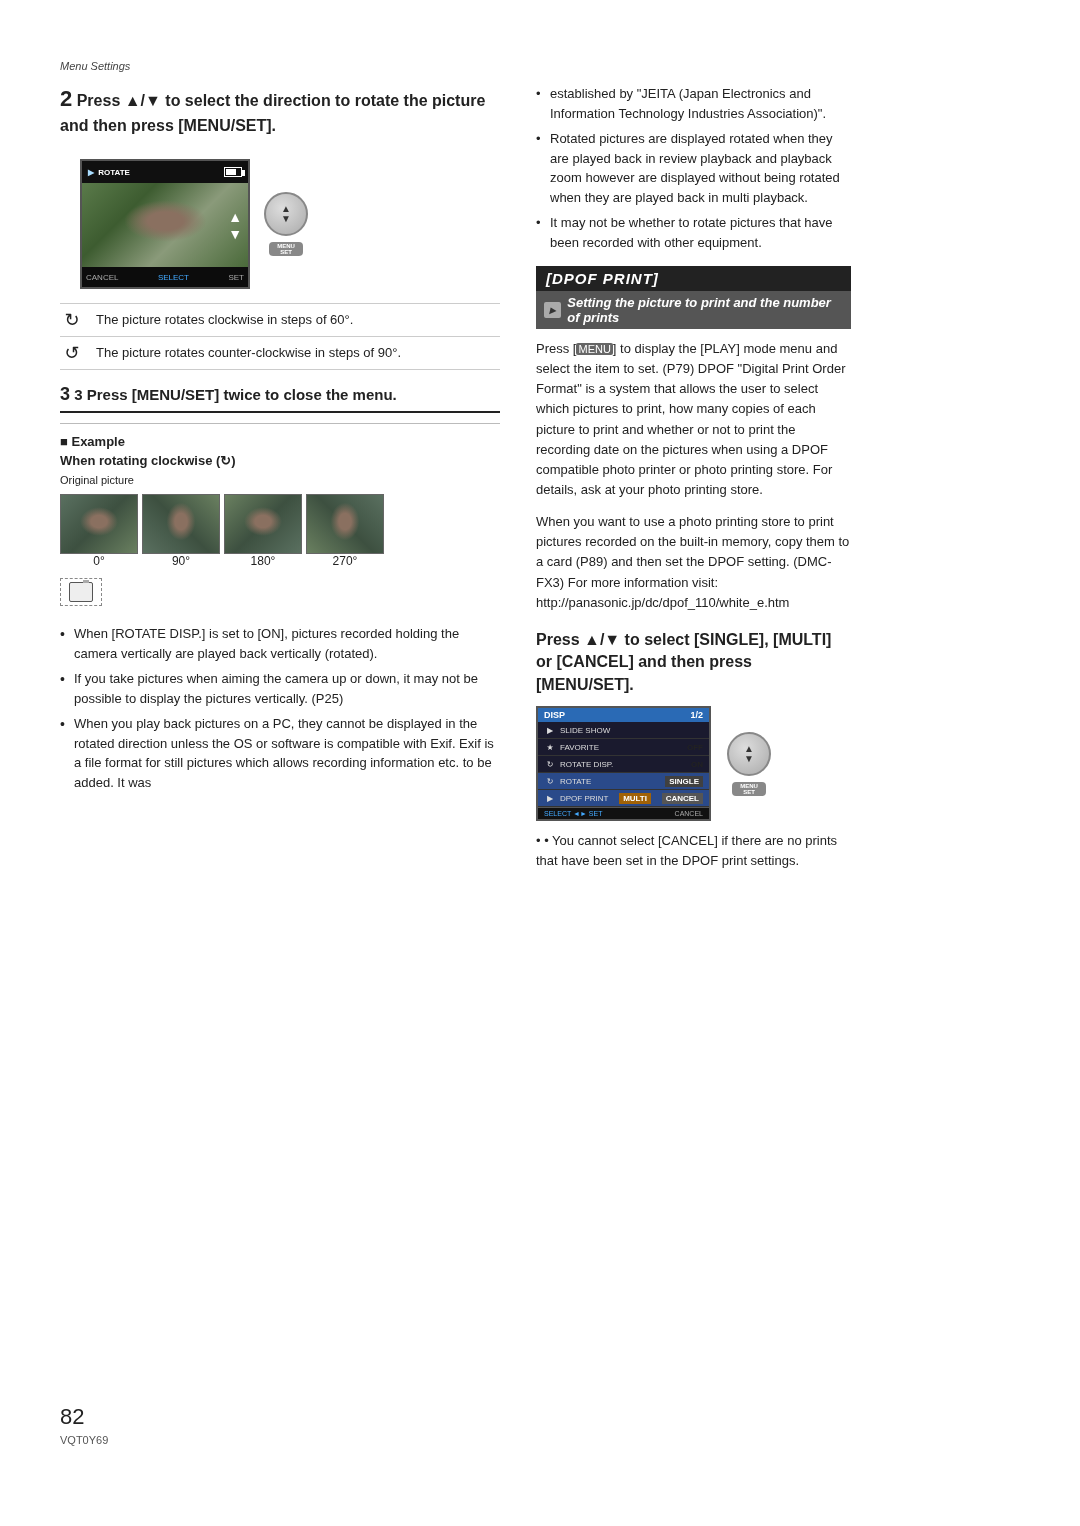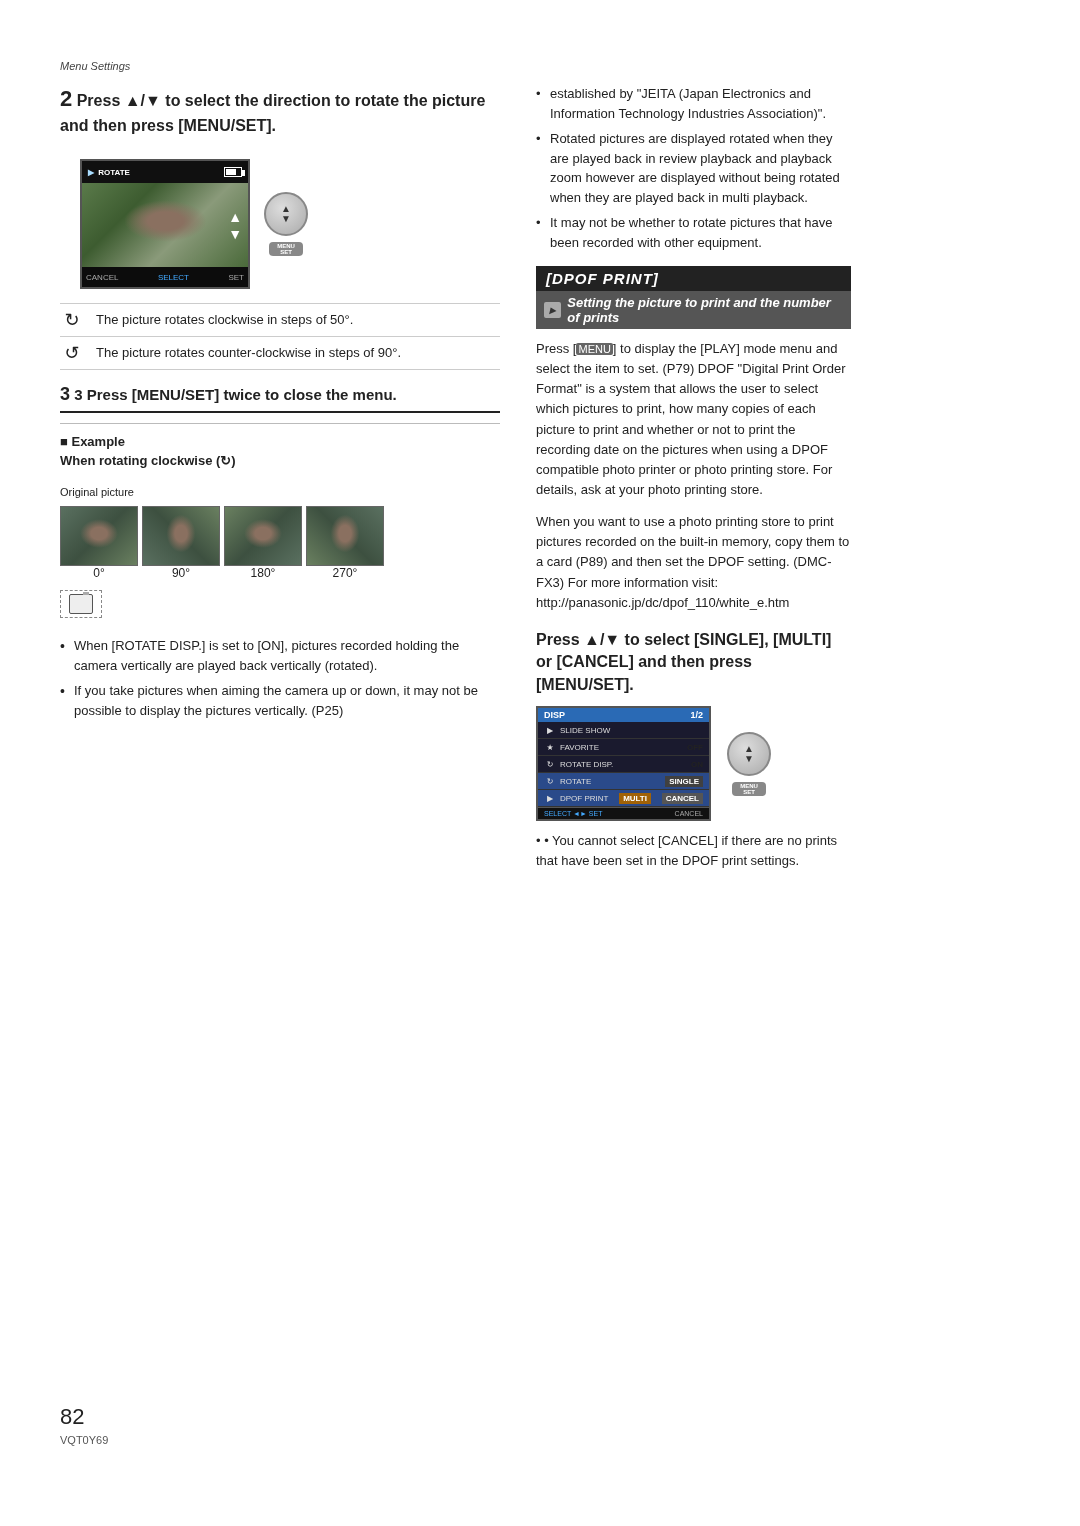--- a/index.html
+++ b/index.html
@@ -202,21 +202,21 @@
       padding-bottom: 6px;
       border-bottom: 2px solid #222;
     }
     .example-label {
       font-weight: bold;
       font-size: 13px;
       margin: 8px 0 4px 0;
     }
     .clockwise-label {
       font-size: 13px;
-      margin-bottom: 18px;
+      margin-bottom: 6px;
     }
     
     .rotation-strip {
       display: flex;
       gap: 4px;
       margin: 8px 0 4px 0;
     }
     .rot-img {
       width: 78px;
       height: 60px;
@@ -503,21 +503,21 @@
           <div class="menu-set-btn">
             <span>MENU<br>SET</span>
           </div>
         </div>
       </div>
 
       
       <div class="rotation-table">
         <div class="rotation-row">
           <span class="rot-symbol">↻</span>
-          <span class="rot-text">The picture rotates clockwise in steps of 50°.</span>
+          <span class="rot-text">The picture rotates clockwise in steps of 60°.</span>
         </div>
         <div class="rotation-row">
           <span class="rot-symbol">↺</span>
           <span class="rot-text">The picture rotates counter-clockwise in steps of 90°.</span>
         </div>
       </div>
 
       
       <div class="step3-title">
         <span style="font-size:18px; font-weight:bold;">3</span>
@@ -573,20 +573,21 @@
 
       
       <div style="display:inline-flex; align-items:center; gap:6px; border:1px dashed #888; padding:3px 8px; margin:6px 0 10px 0;">
         <div class="memory-icon"></div>
       </div>
 
       
       <ul class="bullet-list">
         <li>When [ROTATE DISP.] is set to [ON], pictures recorded holding the camera vertically are played back vertically (rotated).</li>
         <li>If you take pictures when aiming the camera up or down, it may not be possible to display the pictures vertically. (P25)</li>
+        <li>When you play back pictures on a PC, they cannot be displayed in the rotated direction unless the OS or software is compatible with Exif. Exif is a file format for still pictures which allows recording information etc. to be added. It was</li>
       </ul>
 
     </div>
 
     <div class="right-col">
 
       <ul class="right-bullet-list">
         <li>established by "JEITA (Japan Electronics and Information Technology Industries Association)".</li>
         <li>Rotated pictures are displayed rotated when they are played back in review playback and playback zoom however are displayed without being rotated when they are played back in multi playback.</li>
         <li>It may not be whether to rotate pictures that have been recorded with other equipment.</li>

